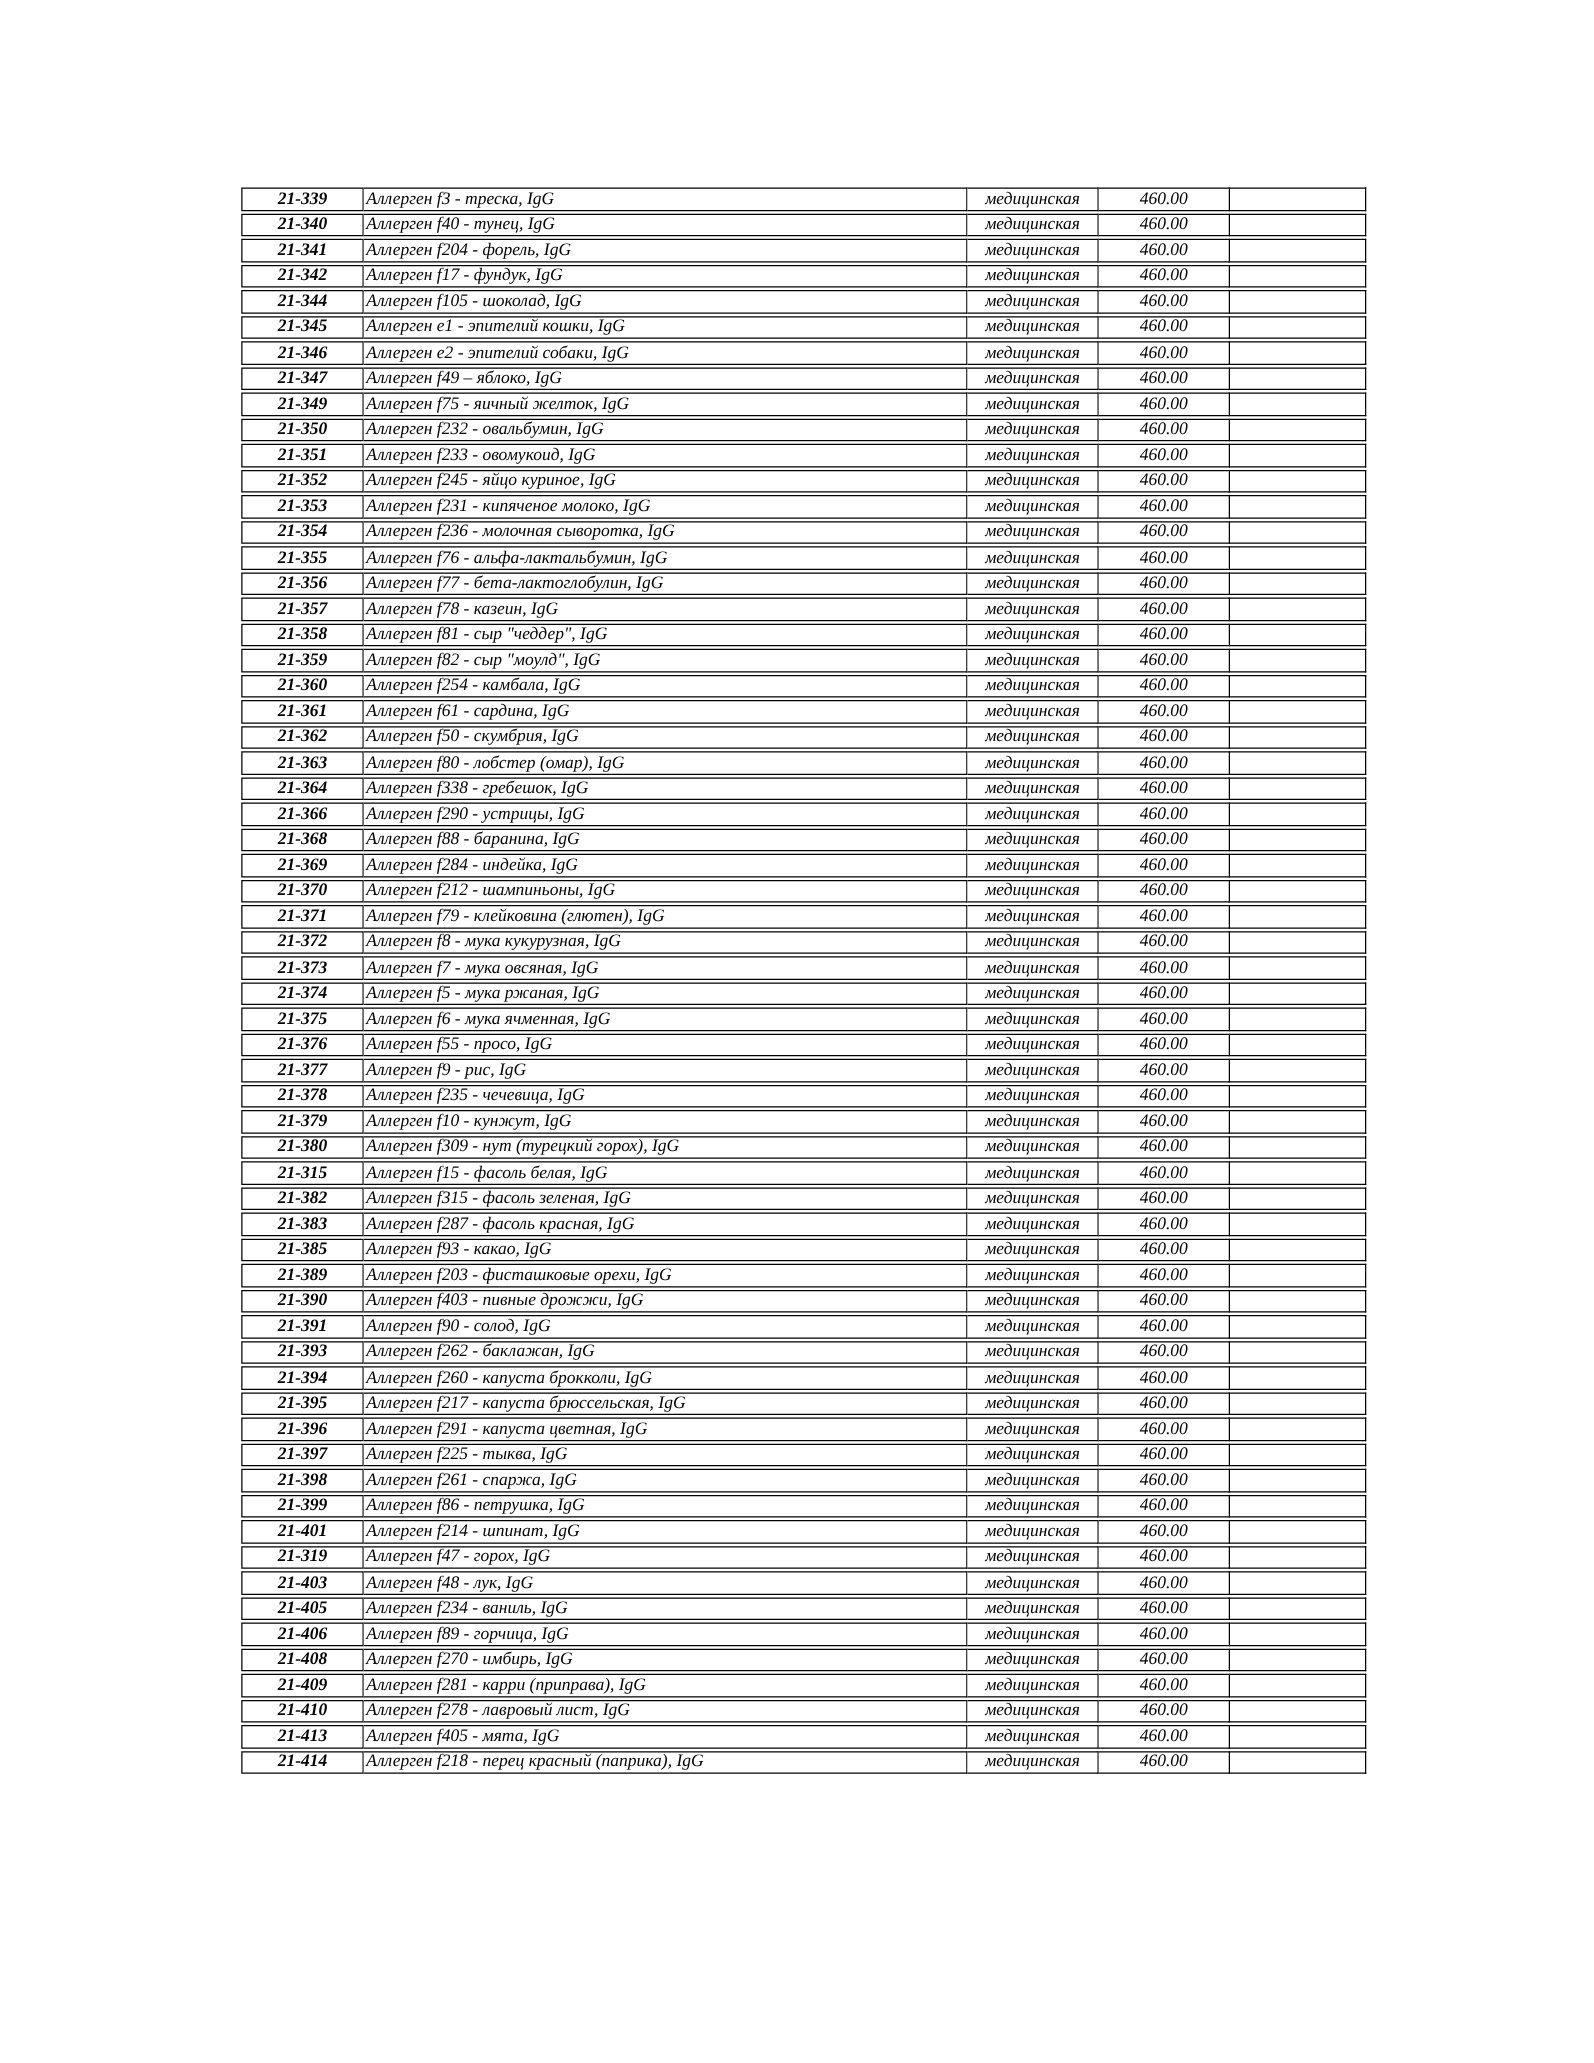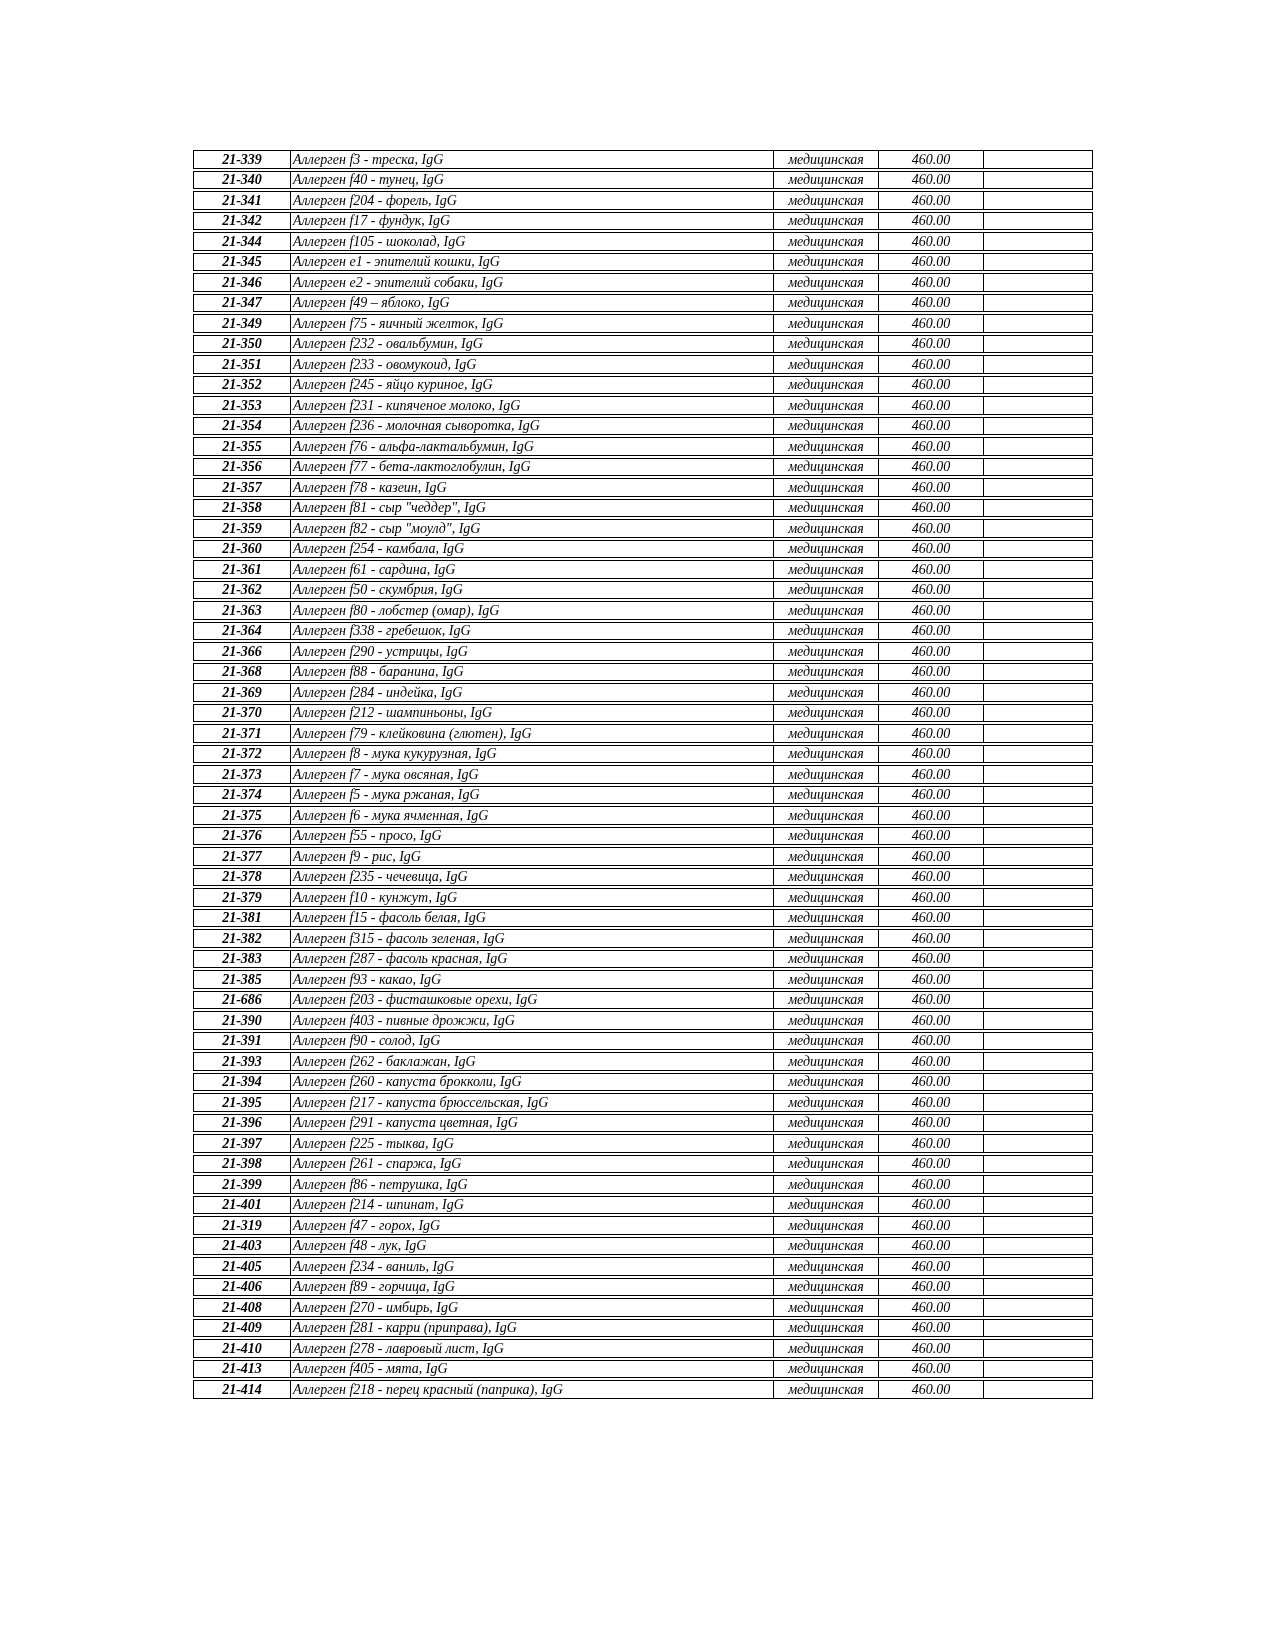--- a/index.html
+++ b/index.html
@@ -366,23 +366,30 @@
   </tr>
 
   <tr>
     <td class="col-code">21-379</td>
     <td class="col-desc">Аллерген f10 - кунжут, IgG</td>
     <td class="col-cat">медицинская</td>
     <td class="col-price">460.00</td>
     <td class="col-empty"></td>
   </tr>
 
-
-  <tr>
-    <td class="col-code">21-381</td>
+  <tr>
+    <td class="col-code">21-380</td>
+    <td class="col-desc">Аллерген f309 - нут (турецкий горох), IgG</td>
+    <td class="col-cat">медицинская</td>
+    <td class="col-price">460.00</td>
+    <td class="col-empty"></td>
+  </tr>
+
+  <tr>
+    <td class="col-code">21-315</td>
     <td class="col-desc">Аллерген f15 - фасоль белая, IgG</td>
     <td class="col-cat">медицинская</td>
     <td class="col-price">460.00</td>
     <td class="col-empty"></td>
   </tr>
 
   <tr>
     <td class="col-code">21-382</td>
     <td class="col-desc">Аллерген f315 - фасоль зеленая, IgG</td>
     <td class="col-cat">медицинская</td>
@@ -401,21 +408,21 @@
   <tr>
     <td class="col-code">21-385</td>
     <td class="col-desc">Аллерген f93 - какао, IgG</td>
     <td class="col-cat">медицинская</td>
     <td class="col-price">460.00</td>
     <td class="col-empty"></td>
   </tr>
 
 
   <tr>
-    <td class="col-code">21-686</td>
+    <td class="col-code">21-389</td>
     <td class="col-desc">Аллерген f203 - фисташковые орехи, IgG</td>
     <td class="col-cat">медицинская</td>
     <td class="col-price">460.00</td>
     <td class="col-empty"></td>
   </tr>
 
   <tr>
     <td class="col-code">21-390</td>
     <td class="col-desc">Аллерген f403 - пивные дрожжи, IgG</td>
     <td class="col-cat">медицинская</td>

